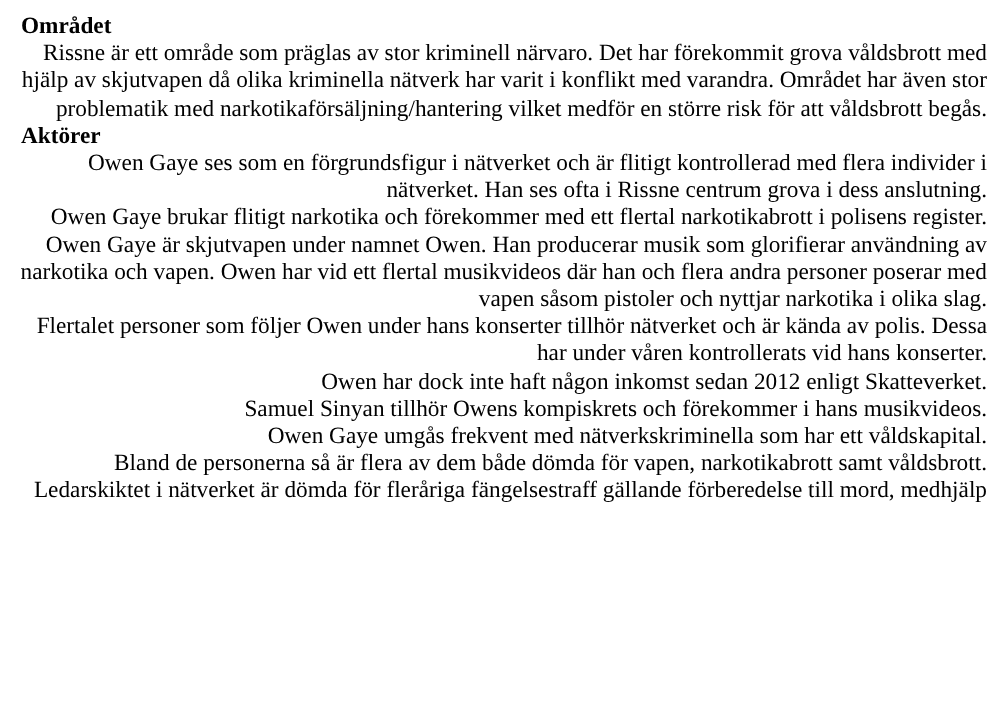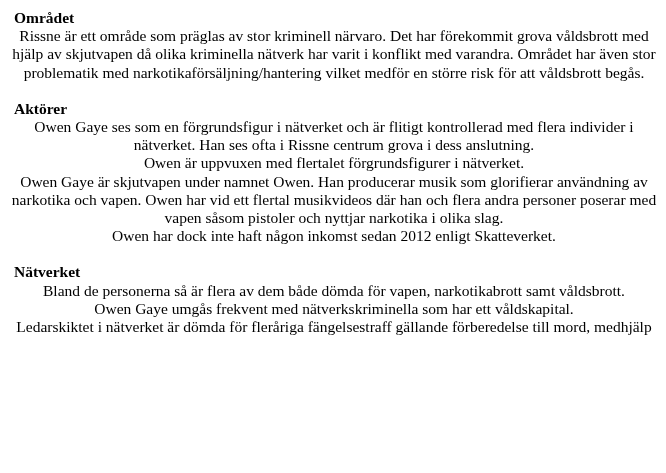--- a/index.html
+++ b/index.html
@@ -18,51 +18,52 @@
     -webkit-font-smoothing: antialiased;
   }
   .page {
     box-sizing: border-box;
     width: 666px;
     height: 473px;
     padding: 9px 8px 0 10px;
     background: #ffffff;
   }
   .section { margin: 0; }
-  .section + .section { margin-top: 18px; }
+  .section + .section { }
   .heading {
     font-weight: bold;
     font-size: 15.5px;
     line-height: 18.2px;
     margin: 0;
     padding-left: 4px; 
   }
   .para {
     margin: 0;
-    text-align: center;
+    text-align: right;
   }
 </style>
 </head>
 <body>
 
 <div class="page">
 
   <div class="section">
     <div class="heading">Området</div>
     <p class="para">Rissne är ett område som präglas av stor kriminell närvaro. Det har förekommit grova våldsbrott med hjälp av skjutvapen då olika kriminella nätverk har varit i konflikt med varandra. Området har även stor problematik med narkotikaförsäljning/hantering vilket medför en större risk för att våldsbrott begås.</p>
   </div>
 
   <div class="section">
     <div class="heading">Aktörer</div>
     <p class="para">Owen Gaye ses som en förgrundsfigur i nätverket och är flitigt kontrollerad med flera individer i nätverket. Han ses ofta i Rissne centrum grova i dess anslutning.</p>
-    <p class="para">Owen är uppvuxen med flertalet förgrundsfigurer i nätverket.</p>
+    <p class="para">Owen Gaye brukar flitigt narkotika och förekommer med ett flertal narkotikabrott i polisens register.</p>
     <p class="para">Owen Gaye är skjutvapen under namnet Owen. Han producerar musik som glorifierar användning av narkotika och vapen. Owen har vid ett flertal musikvideos där han och flera andra personer poserar med vapen såsom pistoler och nyttjar narkotika i olika slag.</p>
+    <p class="para">Flertalet personer som följer Owen under hans konserter tillhör nätverket och är kända av polis. Dessa har under våren kontrollerats vid hans konserter.</p>
     <p class="para">Owen har dock inte haft någon inkomst sedan 2012 enligt Skatteverket.</p>
+    <p class="para">Samuel Sinyan tillhör Owens kompiskrets och förekommer i hans musikvideos.</p>
   </div>
 
   <div class="section">
-    <div class="heading">Nätverket</div>
+    <p class="para">Owen Gaye umgås frekvent med nätverkskriminella som har ett våldskapital.</p>
     <p class="para">Bland de personerna så är flera av dem både dömda för vapen, narkotikabrott samt våldsbrott.</p>
-    <p class="para">Owen Gaye umgås frekvent med nätverkskriminella som har ett våldskapital.</p>
     <p class="para">Ledarskiktet i nätverket är dömda för fleråriga fängelsestraff gällande förberedelse till mord, medhjälp</p>
   </div>
 
 </div>
 
 </body></html>

